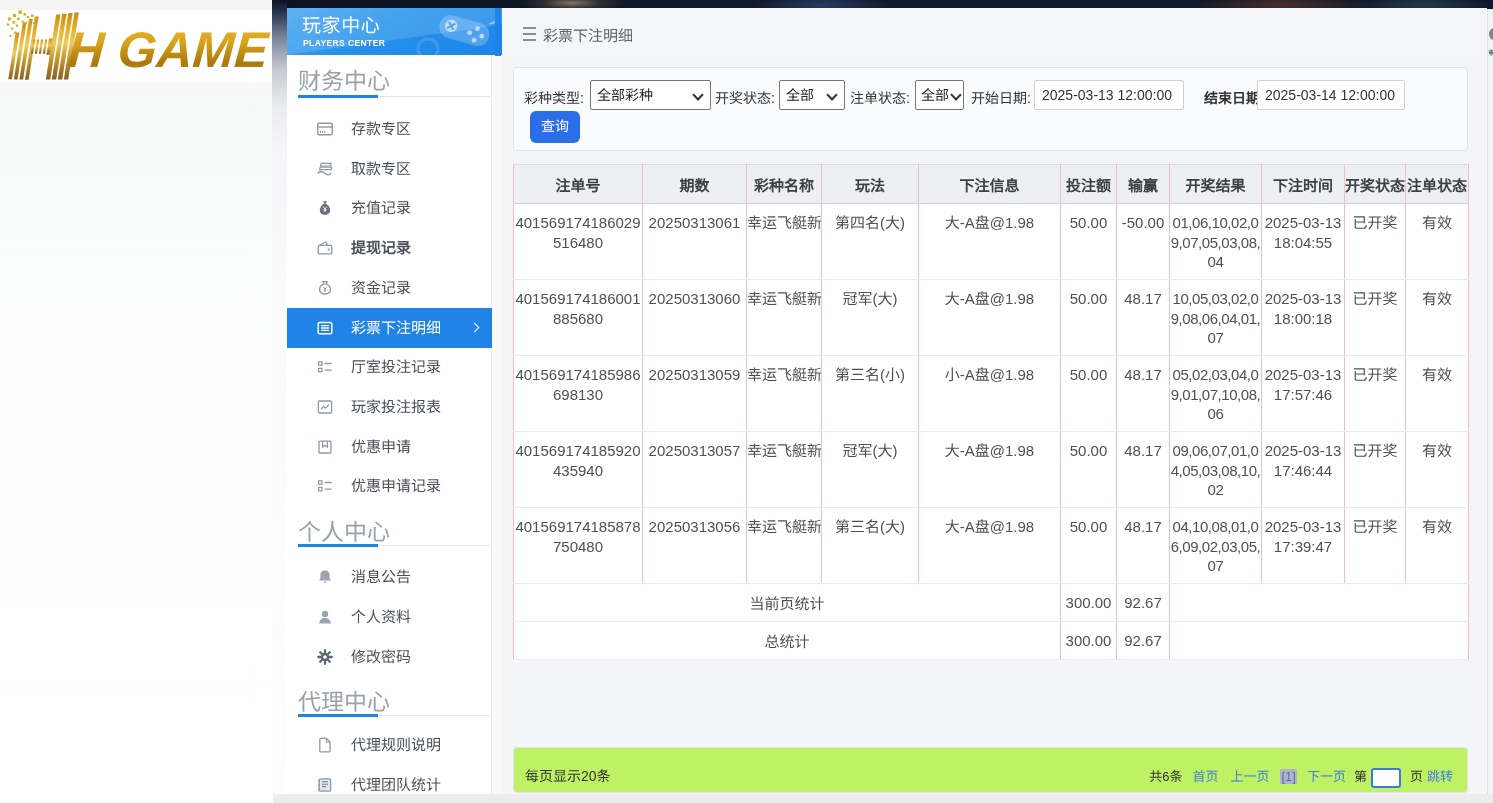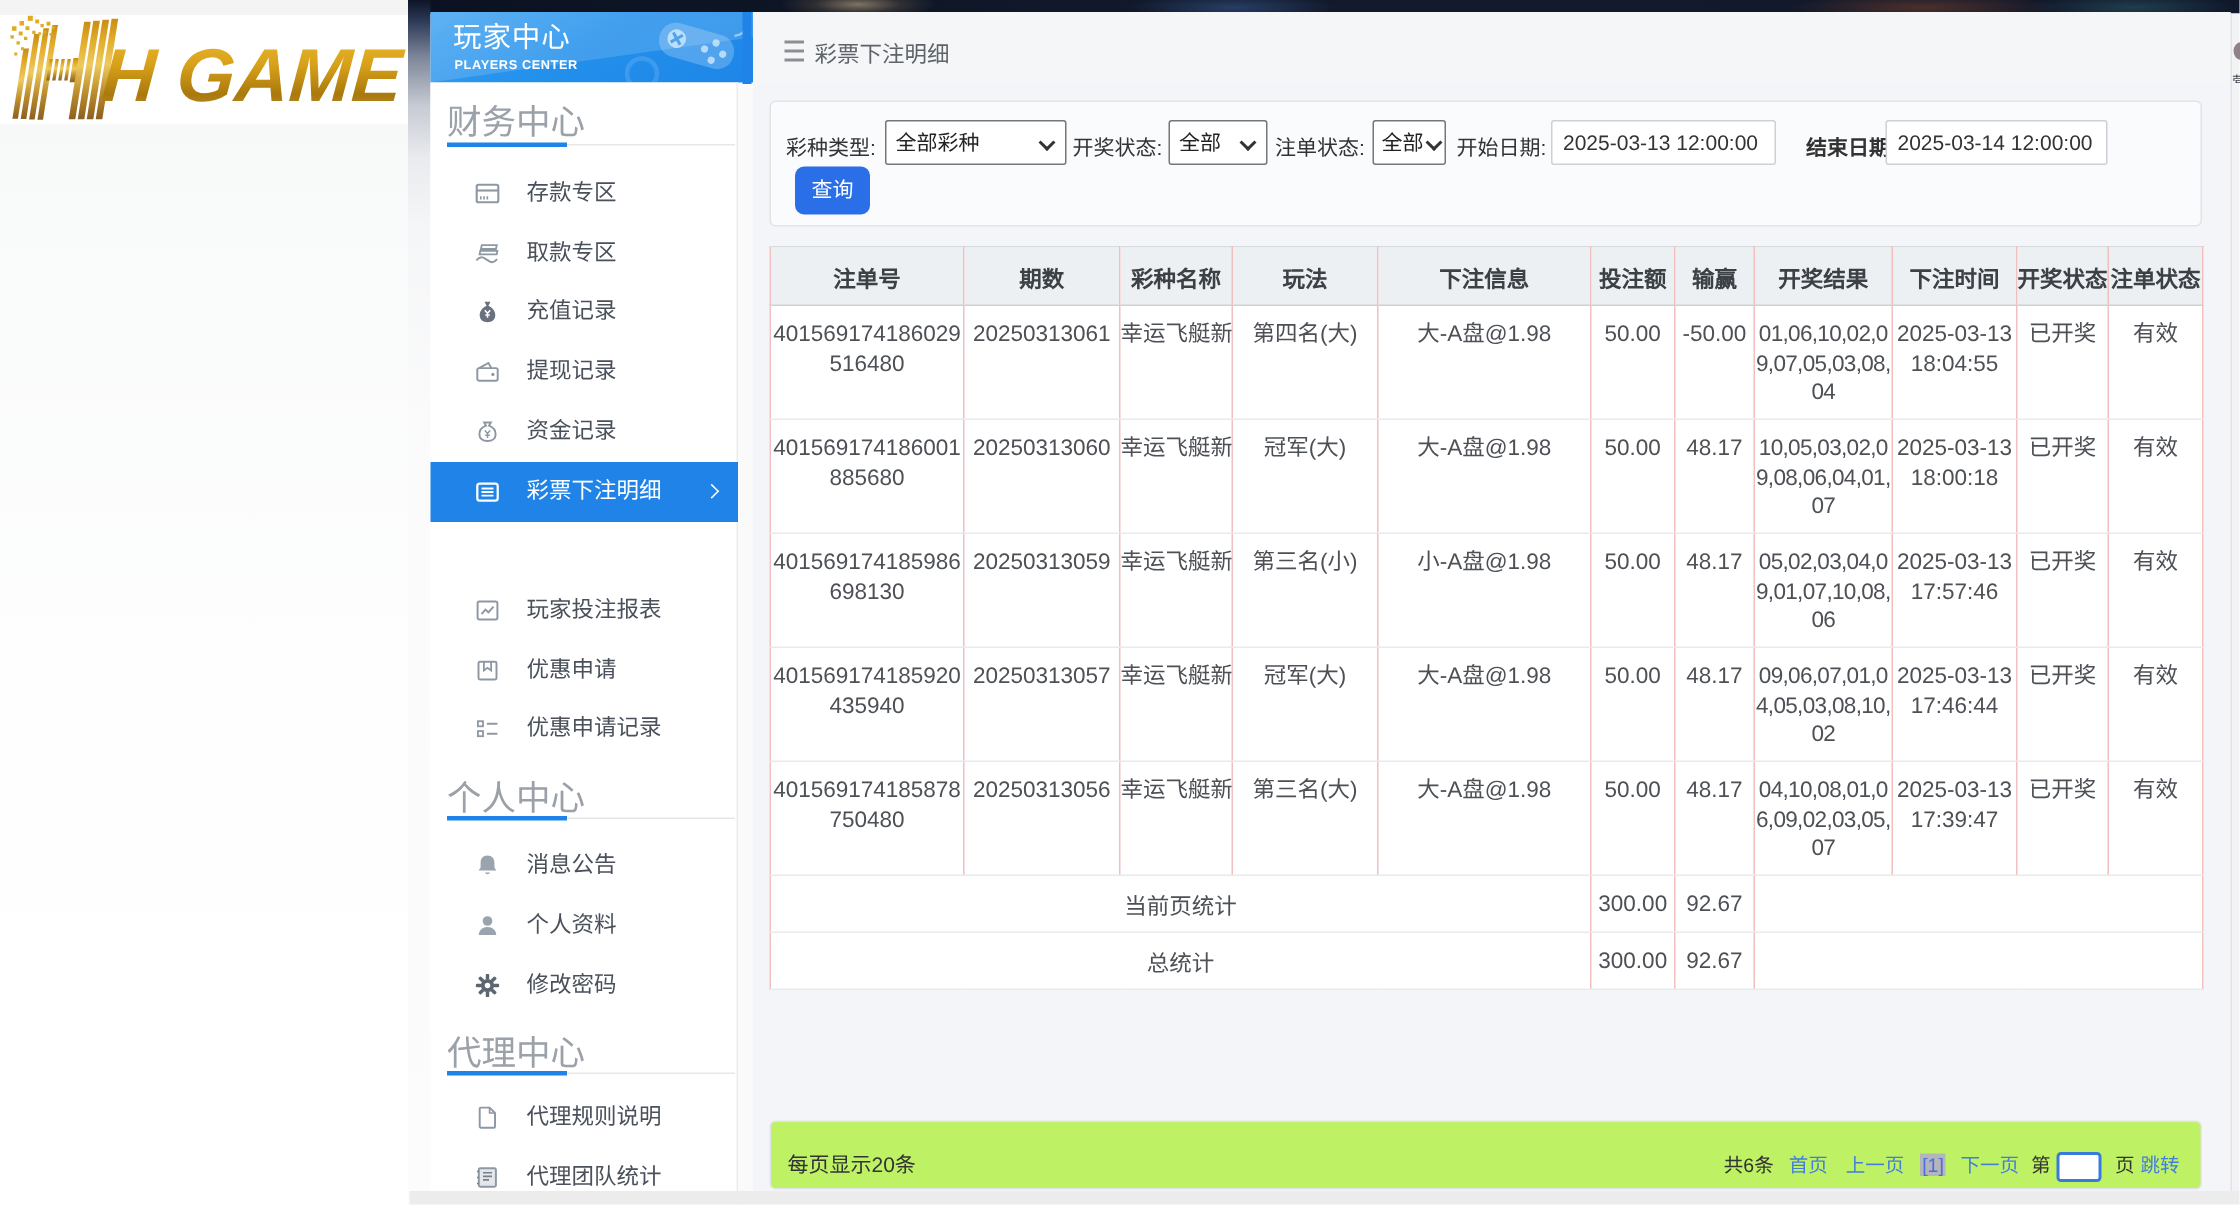--- a/index.html
+++ b/index.html
@@ -206,21 +206,21 @@
       </svg>
       <span class="tx">取款专区</span>
     </div>
   <div class="item" style="top:133.4px;">
       <svg class="ic" width="18" height="18" viewBox="0 0 18 18">
         <path d="M7 2.2 h4 l-1.4 2.6 c2.8 1.2 4.6 3.6 4.6 6.4 c0 3 -2.4 4.6 -5.2 4.6 c-2.8 0 -5.2 -1.6 -5.2 -4.6 c0 -2.8 1.8 -5.2 4.6 -6.4 z" fill="#68717d"></path>
         <path d="M7.2 7.8 l1.8 2.1 l1.8 -2.1 M9 9.9 v3 M7.5 11 h3" stroke="#fff" stroke-width="1" fill="none"></path>
       </svg>
       <span class="tx">充值记录</span>
     </div>
-  <div class="item" style="top:173.1px;">
+  <div class="item" style="top:173.1px;font-weight:bold;">
       <svg class="ic" width="18" height="18" viewBox="0 0 18 18">
         <path d="M3.4 6.4 l6.2 -3.4 l2 3.4" stroke="#8e98a3" stroke-width="1.3" fill="none"></path>
         <rect x="2.2" y="6.4" width="13.6" height="8.4" rx="1.2" stroke="#8e98a3" stroke-width="1.3" fill="none"></rect>
         <circle cx="12.6" cy="10.6" r="1.1" fill="#8e98a3"></circle>
       </svg>
       <span class="tx">提现记录</span>
     </div>
   <div class="item" style="top:212.8px;">
       <svg class="ic" width="18" height="18" viewBox="0 0 18 18">
         <path d="M6.8 2.6 h4.4 l-1.2 2.2 c2.6 1 4.4 3.2 4.4 5.8 c0 2.8 -2.2 4.4 -5.4 4.4 c-3.2 0 -5.4 -1.6 -5.4 -4.4 c0 -2.6 1.8 -4.8 4.4 -5.8 z" stroke="#8e98a3" stroke-width="1.3" fill="none"></path>
@@ -228,20 +228,30 @@
       </svg>
       <span class="tx">资金记录</span>
     </div>
   <div class="item active" style="top:252.5px;">
       <svg class="ic" width="18" height="18" viewBox="0 0 18 18">
         <rect x="2.2" y="3.4" width="13.6" height="11.4" rx="1.6" fill="none" stroke="#fff" stroke-width="1.5"></rect>
         <path d="M5 6.6 h8 M5 9 h8 M5 11.4 h8" stroke="#fff" stroke-width="1.3" fill="none"></path>
       </svg>
       <span class="tx">彩票下注明细</span>
       <span class="arrow"></span>
+    </div>
+  <div class="item" style="top:292.2px;">
+      <svg class="ic" width="18" height="18" viewBox="0 0 18 18">
+        <g stroke="#8e98a3" fill="none">
+          <rect x="2.6" y="3.8" width="3.4" height="3.4" stroke-width="1.2"></rect>
+          <rect x="2.6" y="10.4" width="3.4" height="3.4" stroke-width="1.2"></rect>
+          <path d="M8.6 5.5 h7 M8.6 12.1 h7" stroke-width="1.3"></path>
+        </g>
+      </svg>
+      <span class="tx">厅室投注记录</span>
     </div>
   <div class="item" style="top:331.9px;">
       <svg class="ic" width="18" height="18" viewBox="0 0 18 18">
         <rect x="2.4" y="3" width="13.2" height="12" rx="1.2" stroke="#8e98a3" stroke-width="1.3" fill="none"></rect>
         <path d="M5 11.4 l2.6 -3 l2 1.8 l3.4 -3.8" stroke="#8e98a3" stroke-width="1.3" fill="none"></path>
       </svg>
       <span class="tx">玩家投注报表</span>
     </div>
   <div class="item" style="top:371.6px;">
       <svg class="ic" width="18" height="18" viewBox="0 0 18 18">

